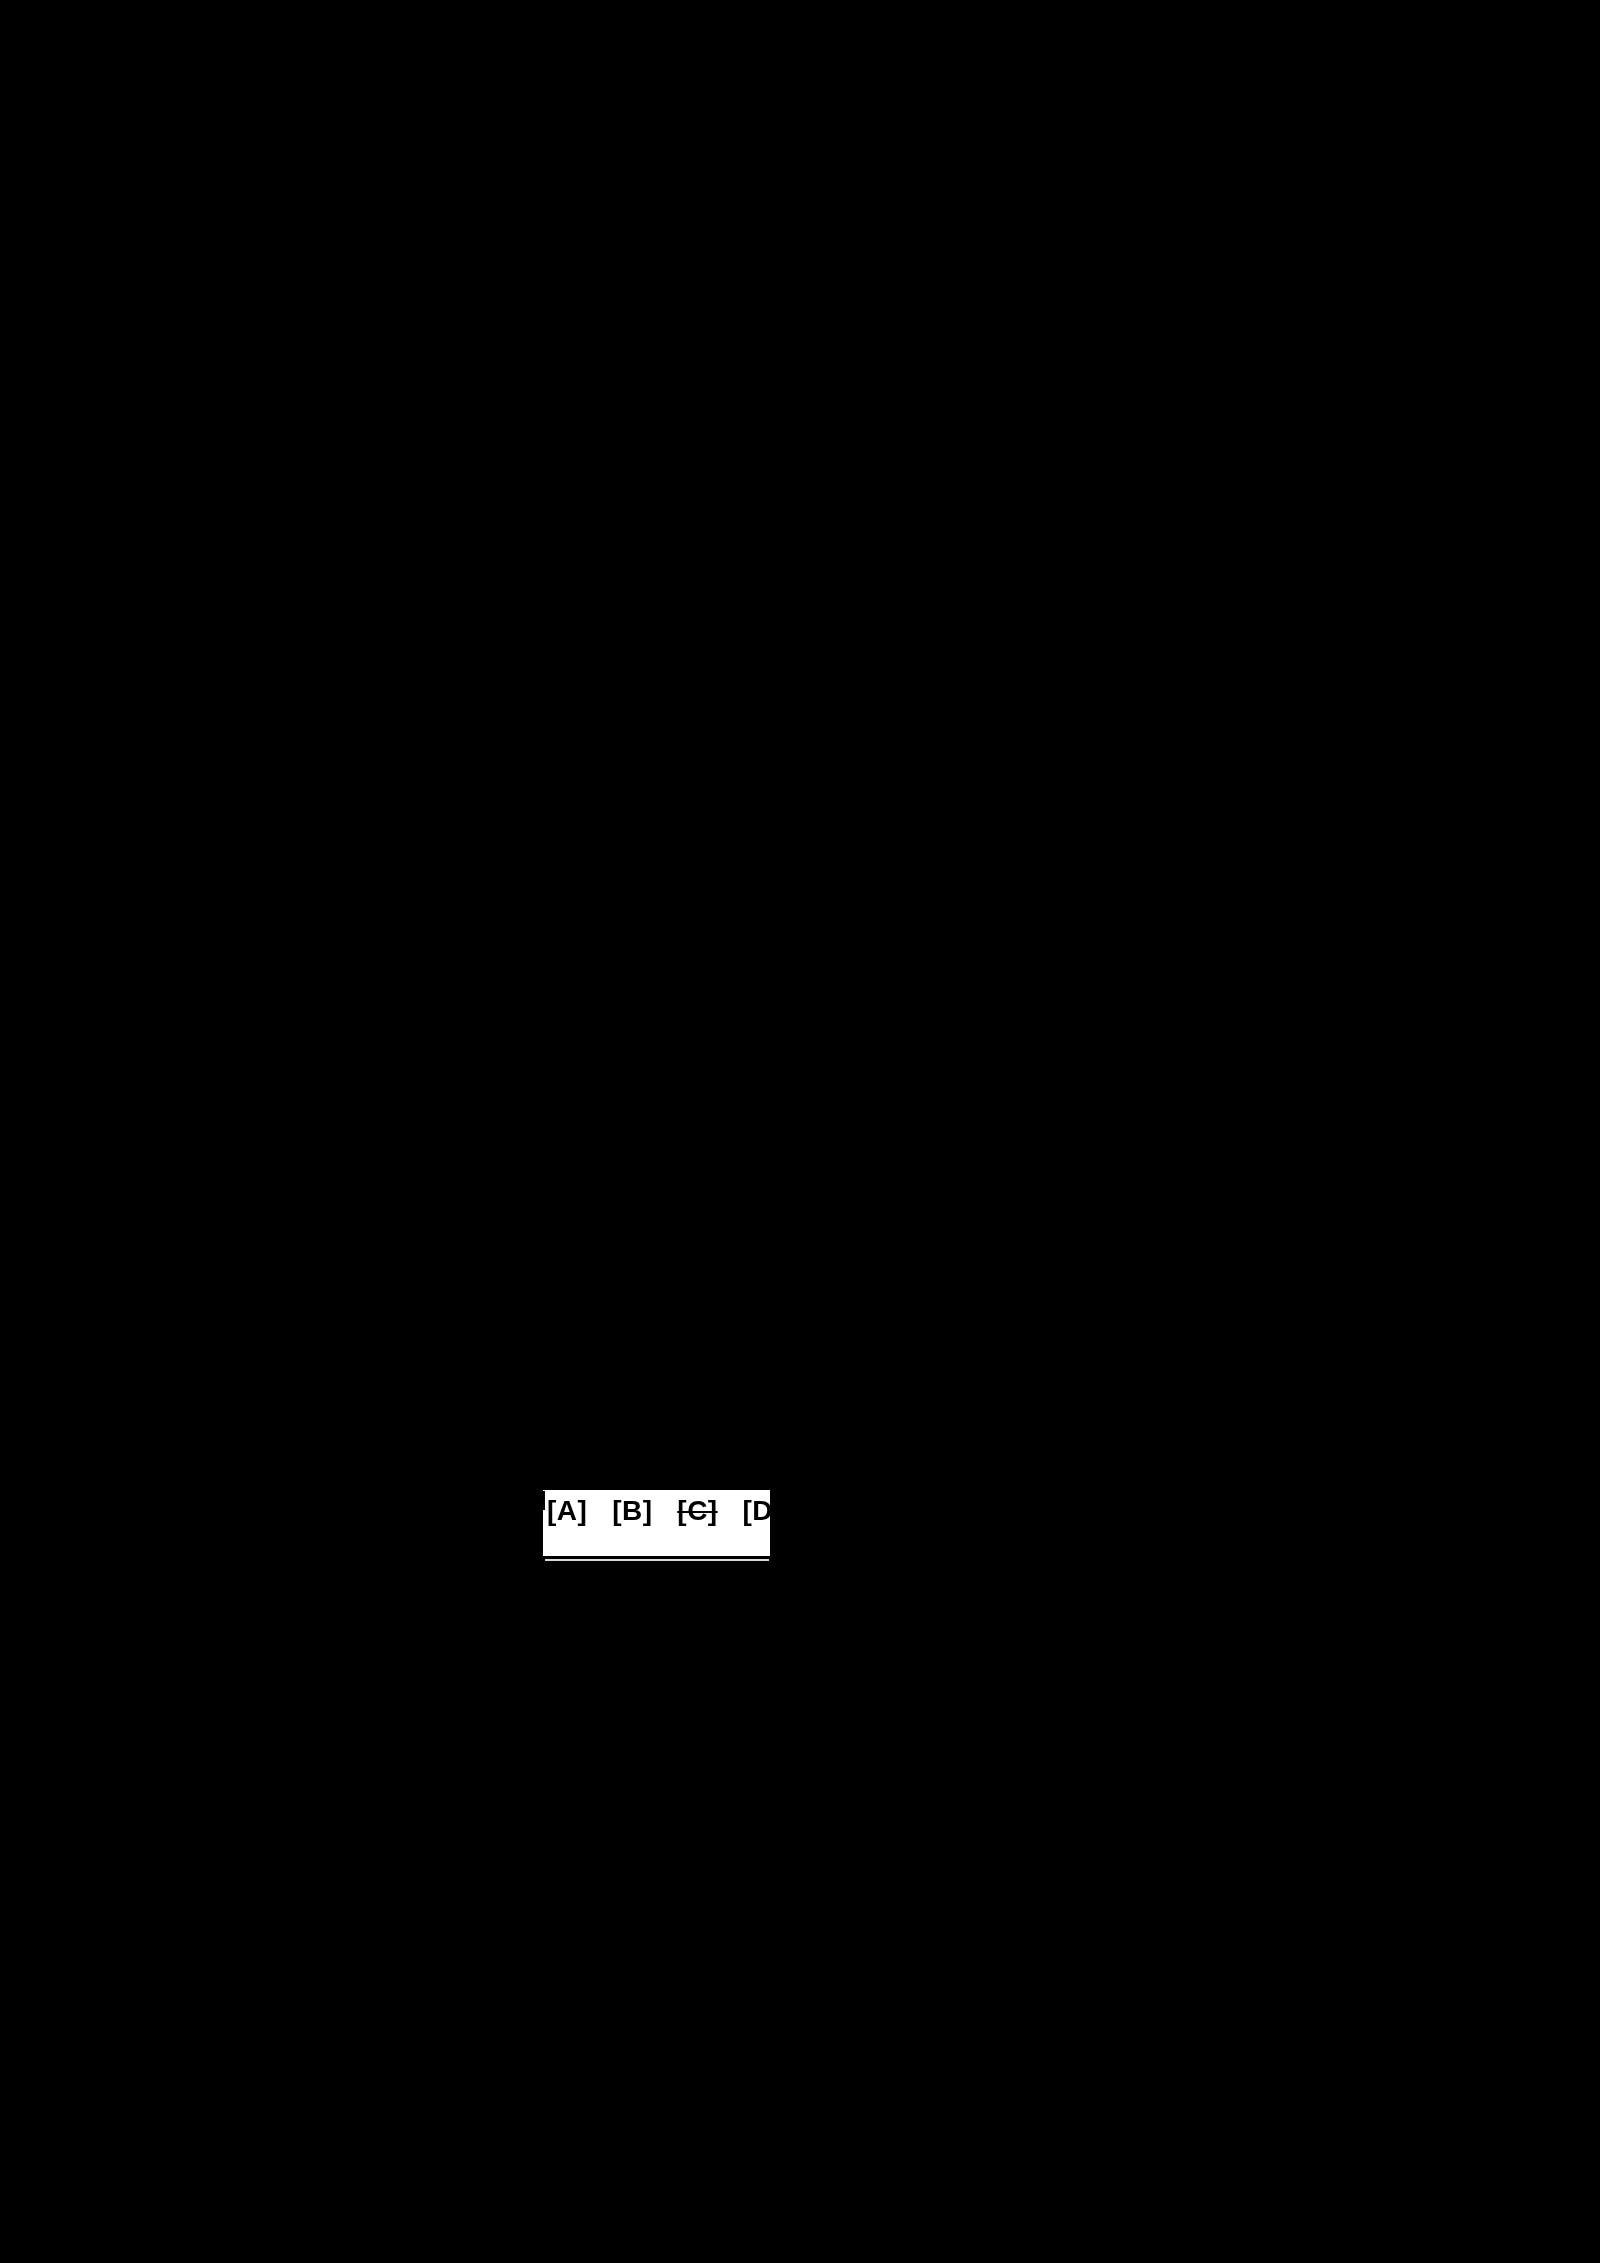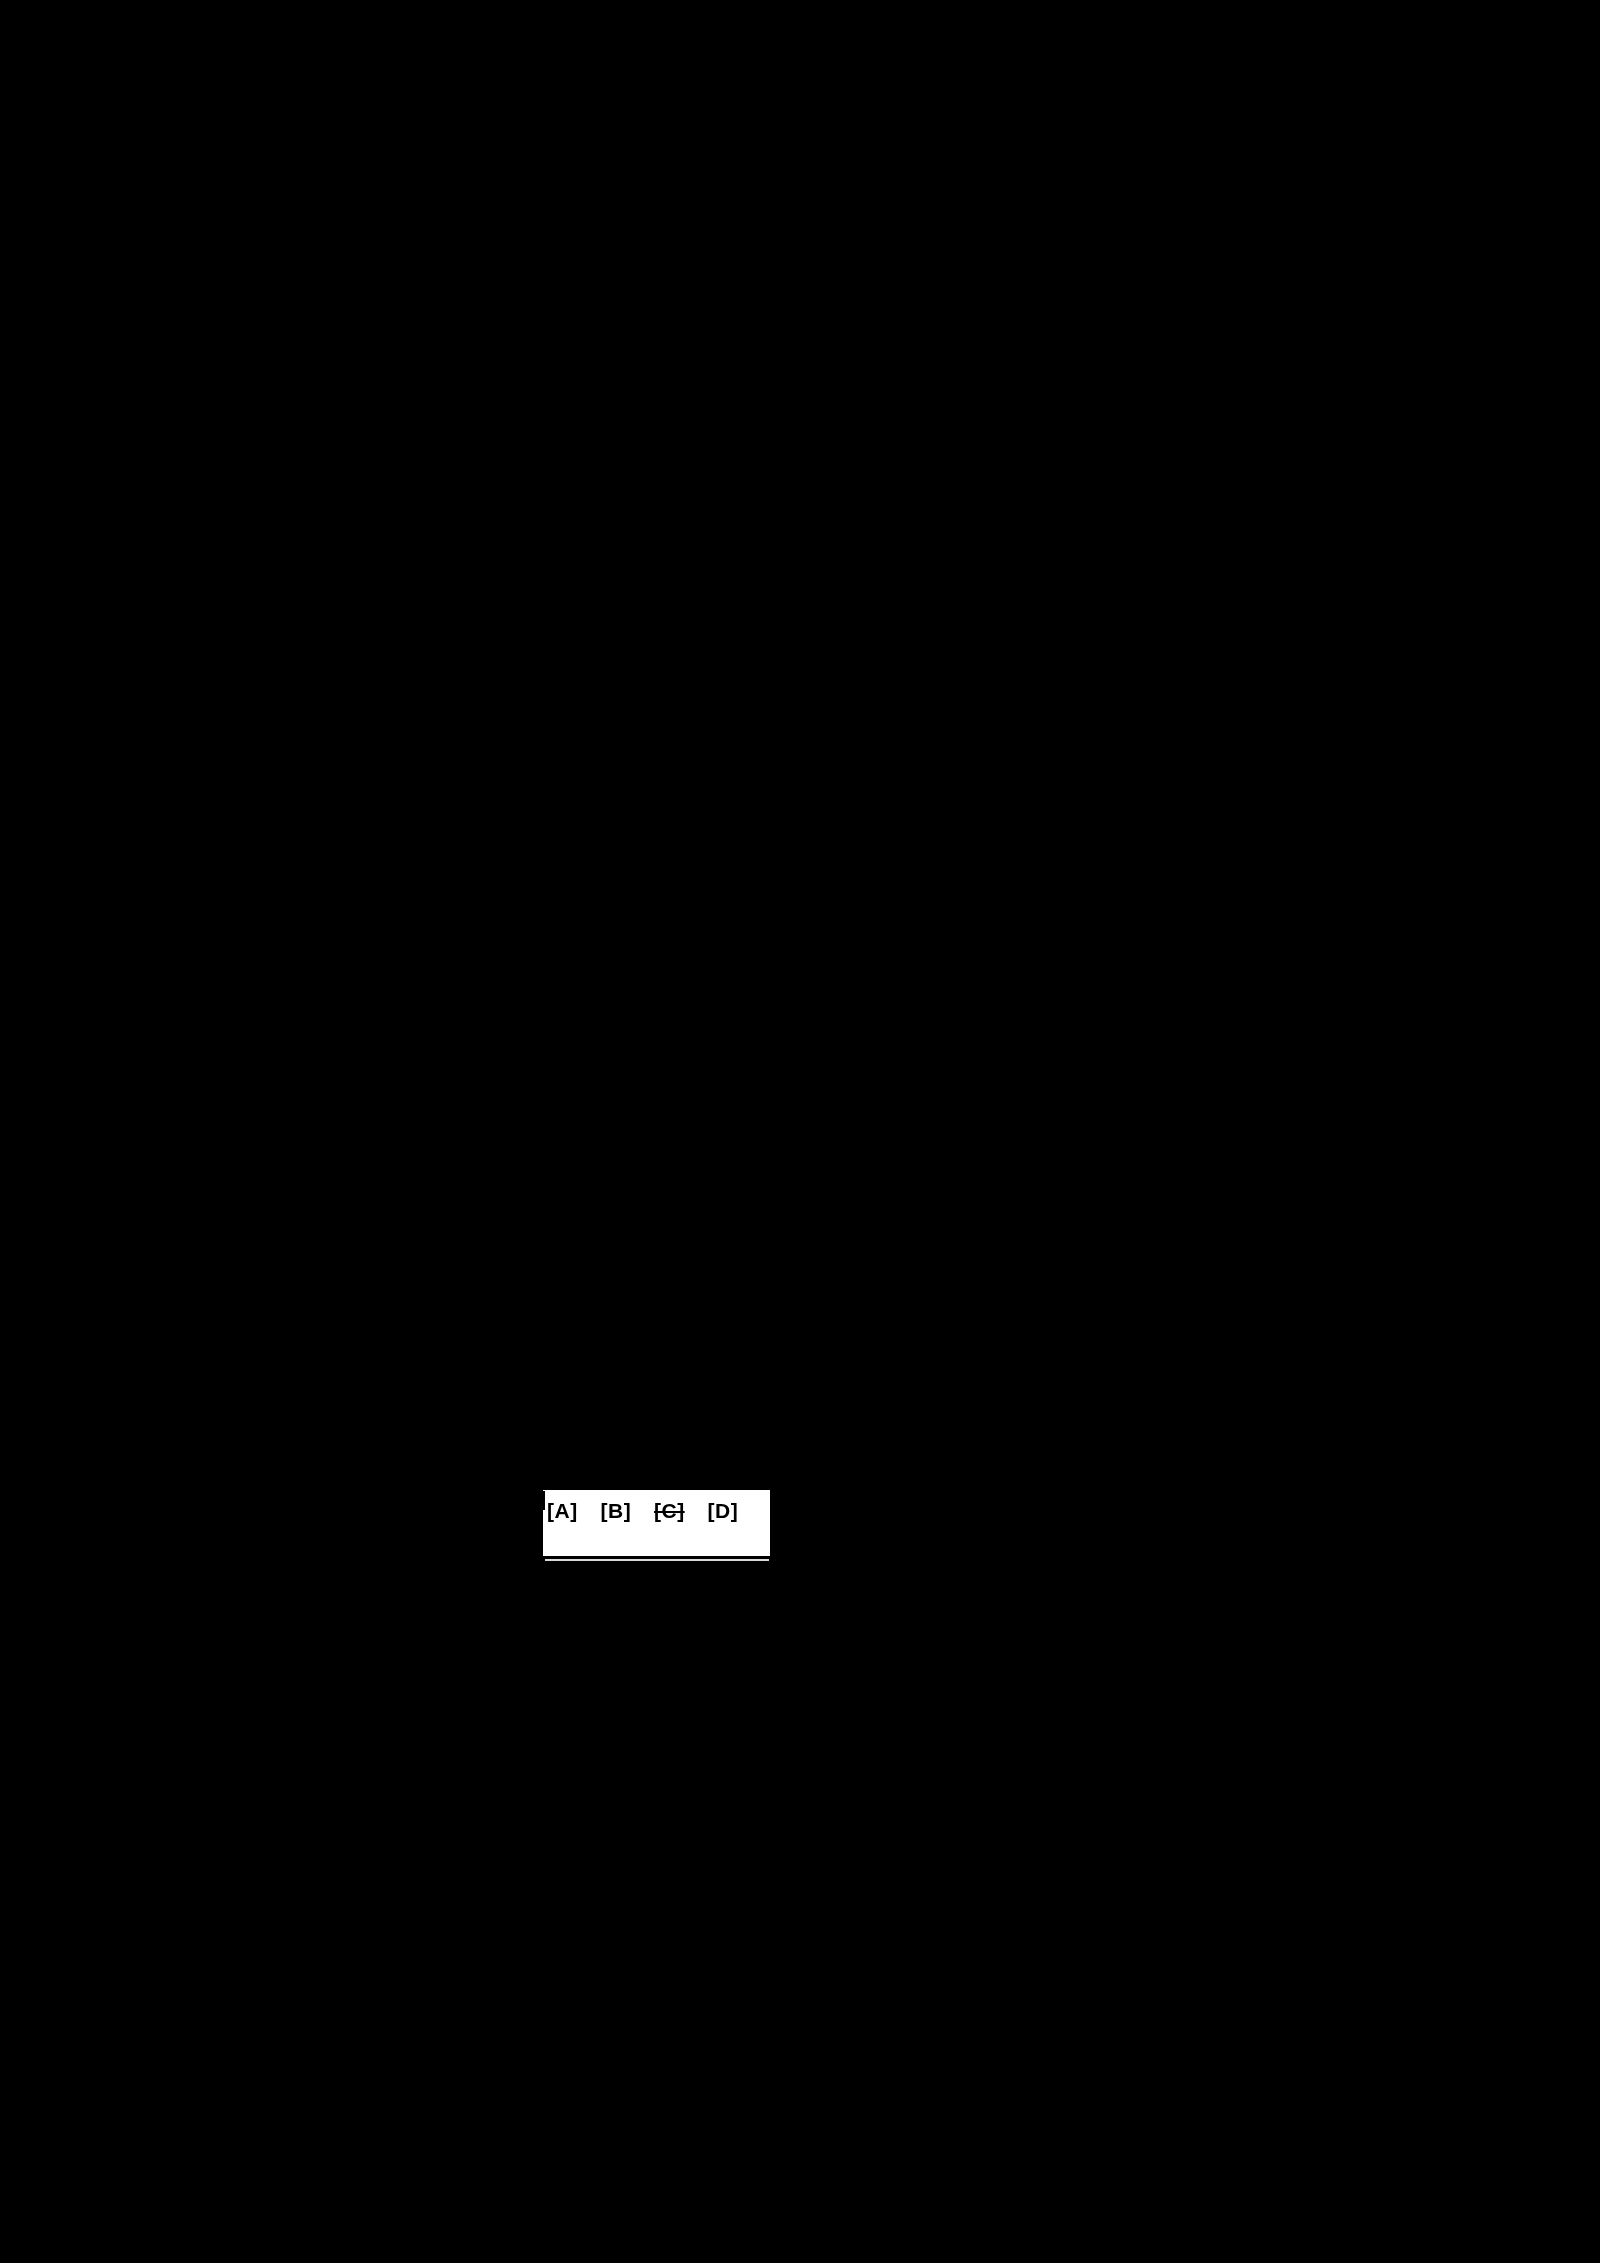--- a/index.html
+++ b/index.html
@@ -35,21 +35,21 @@
     height: 19px;
     background: #000000;
   }
   #options-row {
     position: absolute;
     left: 4px;
     top: 10px;
     white-space: nowrap;
     font-family: "Liberation Sans", sans-serif;
     font-weight: bold;
-    font-size: 21px;
+    font-size: 28px;
     line-height: 21px;
     color: #000000;
   }
   .option {
     display: inline-block;
     margin-right: 17px;
     letter-spacing: 0.5px;
     cursor: default;
   }
   .option:last-child {

